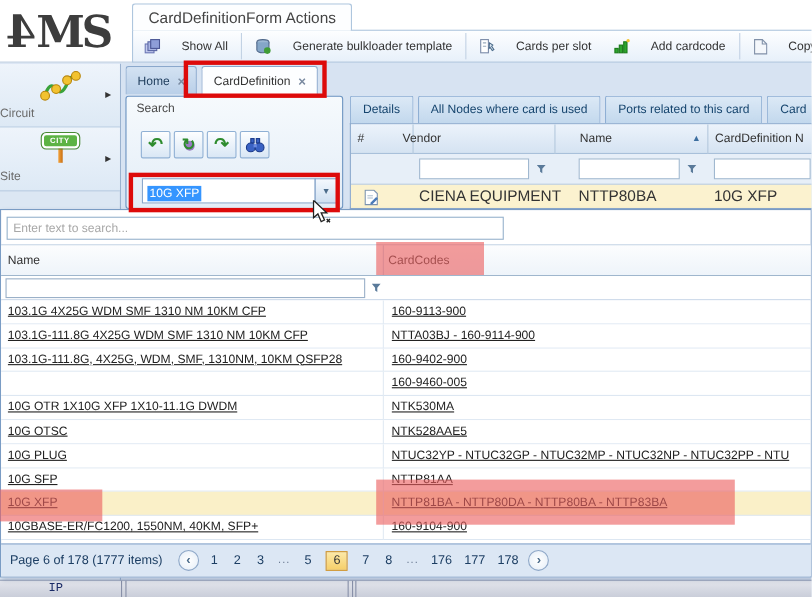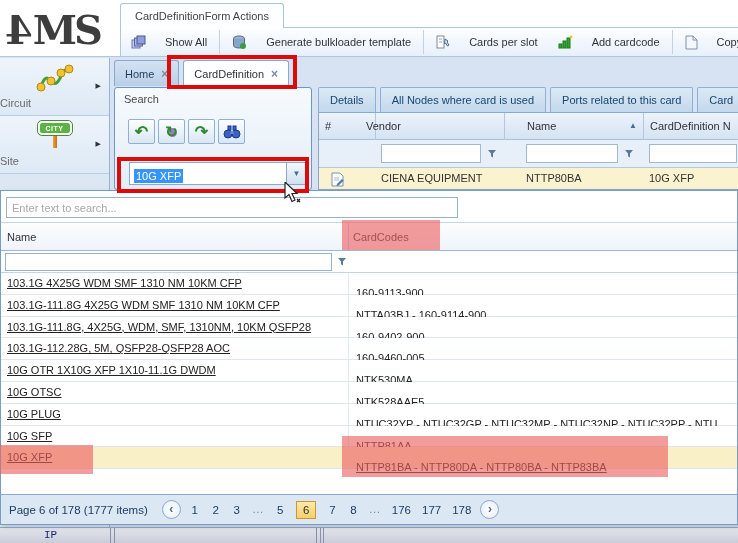--- a/index.html
+++ b/index.html
@@ -4,21 +4,21 @@
 <style>
   * { margin:0; padding:0; box-sizing:border-box; }
   html,body { background:#fff; }
   body { font-family:"Liberation Sans", sans-serif; }
   #screen { position:relative; width:738px; height:543px; overflow:hidden; background:#fff; }
 
   
   .header { position:absolute; left:0; top:0; width:738px; height:57px; background:#fff; border-bottom:1px solid #b4c6dc; }
   .logo { position:absolute; left:8px; top:6px; font-family:"DejaVu Serif", serif; font-weight:bold; font-size:40px; color:#3d3d3d; letter-spacing:-3px; }
   .logo .flip { display:inline-block; transform:scaleX(-1); }
-  .ribbon-tab { position:absolute; left:120px; top:3px; height:25px; padding:0 14px; line-height:24px; font-size:11px; color:#444;
+  .ribbon-tab { position:absolute; left:120px; top:3px; height:25px; padding:0 14px; line-height:24px; font-size:14px; color:#444;
     background:#fdfeff; border:1px solid #aec6de; border-bottom:none; border-radius:3px 3px 0 0; z-index:2; }
   .toolbar { position:absolute; left:120px; top:27px; width:618px; height:30px; display:flex; align-items:center;
     background:linear-gradient(#fdfeff,#e7f0fa); border:1px solid #aec6de; border-right:none; }
   .tbtn { display:flex; align-items:center; gap:19px; padding:0 10px; height:26px; font-size:11px; color:#333; white-space:nowrap; cursor:default; }
   .tsep { width:1px; height:24px; background:#c2d2e4; margin:0 2px; flex:none; }
 
   
   .main-bg { position:absolute; left:0; top:57px; width:738px; height:486px; background:#d7e3f2; }
 
   
@@ -57,21 +57,21 @@
   
   .rp-tabs { position:absolute; left:318px; top:87px; width:420px; height:25px; display:flex; gap:4px; overflow:hidden; }
   .rtab { height:25px; padding:0 11px; line-height:24px; font-size:11px; color:#16456e; white-space:nowrap;
     background:linear-gradient(#dce9f6,#c2d8ed); border:1px solid #8fafd4; border-bottom:none; border-radius:2px 2px 0 0; }
   .grid { position:absolute; left:318px; top:112px; width:420px; height:78px; border:1px solid #8aa8cc; border-right:none; background:#e7eff8; overflow:hidden; }
   .g-head { position:relative; height:27px; background:linear-gradient(#ecf3fb,#d5e3f2); border-bottom:1px solid #a8c0da; }
   .g-head .hc { position:absolute; top:0; height:27px; line-height:26px; font-size:11px; color:#333; padding-left:6px; border-right:1px solid #b4c8dd; }
   .g-filter { position:relative; height:28px; border-bottom:1px solid #b4c8dd; }
   .g-filter input { position:absolute; top:4px; height:19px; border:1px solid #a0b8d0; background:#fff; font-size:11px; padding:0 3px; }
   .funnel { position:absolute; top:9px; }
-  .g-row { position:relative; height:22px; background:#fbf2cf; font-size:11px; color:#333; }
+  .g-row { position:relative; height:22px; background:#fbf2cf; font-size:14px; color:#333; }
   .g-row .rc { position:absolute; top:0; height:22px; line-height:21px; }
   .sort-asc { float:right; font-size:8px; color:#3c6e9f; margin:0 6px 0 0; line-height:26px; }
 
   
   .overlay { position:absolute; left:0; top:190px; width:738px; height:335px; background:#fff; border:1px solid #7a9cc4;
     box-shadow:2px 2px 4px rgba(60,80,120,.25); z-index:10; }
   .ov-search { position:absolute; left:5px; top:6px; width:452px; height:21px; border:1px solid #96b2cc; font-size:11px; color:#555; padding:0 5px;
     font-family:"Liberation Sans", sans-serif; }
   .ov-search::placeholder { color:#a8a8a8; }
   .ov-head { position:absolute; left:0; top:31px; width:736px; height:29px; background:linear-gradient(#fcfdfe,#eef4fa);
@@ -79,21 +79,21 @@
   .ov-head .col-name { position:absolute; left:6px; top:0; line-height:28px; font-size:11px; color:#333; }
   .ov-head .col-codes { position:absolute; left:352px; top:0; line-height:28px; font-size:11px; color:#333; }
   .ov-vline { position:absolute; top:0; bottom:0; left:347px; width:1px; background:#c0d0e4; }
   .ov-filter { position:absolute; left:0; top:60px; width:736px; height:22px; border-bottom:1px solid #c5d4e6; background:#fff; }
   .ov-filter input { position:absolute; left:4px; top:2px; width:327px; height:18px; border:1px solid #9ab0c8; font-size:11px; padding:0 3px; }
   .ov-rows { position:absolute; left:0; top:82px; width:736px; height:218px; overflow:hidden; }
   .dd-row { position:relative; height:21.8px; border-bottom:1px solid #dde7f2; background:#fff; cursor:default; }
   .dd-row.selected { background:#faf0c8; }
   .dd-cell { position:absolute; top:0; height:21px; line-height:21px; font-size:11px; color:#222; white-space:nowrap; overflow:hidden;text-decoration:underline; }
   .c-name { left:6px; width:336px; }
-  .c-codes { left:355px; width:380px;margin-top:10px; }
+  .c-codes { left:355px; width:380px; }
   .dd-row .rline { position:absolute; left:347px; top:0; bottom:-1px; width:1px; background:#e2eaf3; }
 
   
   .pager { position:absolute; left:0; top:303px; width:736px; height:30px; background:#dce7f4; border-top:1px solid #8aa8cc;
     display:flex; align-items:center; font-size:11.5px; color:#1c3e63; }
   .pg-summary { margin:0 10px 0 8px; }
   .pg-circle { width:19px; height:19px; border:1px solid #8fa8c8; border-radius:50%; background:radial-gradient(#ffffff,#e4edf7);
     color:#4a6b8a; font-weight:bold; text-align:center; line-height:17px; font-size:12px; margin:0 4px; flex:none; cursor:default; }
   .pg-pages { display:flex; align-items:center; gap:11px; margin:0 5px; }
   .pg-num { min-width:10px; text-align:center; cursor:default; }
@@ -293,21 +293,20 @@
           <div class="dd-cell c-name">103.1G-111.8G 4X25G WDM SMF 1310 NM 10KM CFP</div>
           <div class="rline"></div>
           <div class="dd-cell c-codes">NTTA03BJ - 160-9114-900</div>
         </div>
         <div class="dd-row">
           <div class="dd-cell c-name">103.1G-111.8G, 4X25G, WDM, SMF, 1310NM, 10KM QSFP28</div>
           <div class="rline"></div>
           <div class="dd-cell c-codes">160-9402-900</div>
         </div>
         <div class="dd-row">
-          <div class="dd-cell c-name">103.1G-112.28G, 5M, QSFP28-QSFP28 AOC</div>
           <div class="rline"></div>
           <div class="dd-cell c-codes">160-9460-005</div>
         </div>
         <div class="dd-row">
           <div class="dd-cell c-name">10G OTR 1X10G XFP 1X10-11.1G DWDM</div>
           <div class="rline"></div>
           <div class="dd-cell c-codes">NTK530MA</div>
         </div>
         <div class="dd-row">
           <div class="dd-cell c-name">10G OTSC</div>
@@ -321,20 +320,25 @@
         </div>
         <div class="dd-row">
           <div class="dd-cell c-name">10G SFP</div>
           <div class="rline"></div>
           <div class="dd-cell c-codes">NTTP81AA</div>
         </div>
         <div class="dd-row selected">
           <div class="dd-cell c-name">10G XFP</div>
           <div class="rline"></div>
           <div class="dd-cell c-codes">NTTP81BA - NTTP80DA - NTTP80BA - NTTP83BA</div>
+        </div>
+        <div class="dd-row">
+          <div class="dd-cell c-name">10GBASE-ER/FC1200, 1550NM, 40KM, SFP+</div>
+          <div class="rline"></div>
+          <div class="dd-cell c-codes">160-9104-900</div>
         </div>
       </div>
     <div class="pager">
       <span class="pg-summary">Page 6 of 178 (1777 items)</span>
       <span class="pg-circle">‹</span>
       <span class="pg-pages">
           <span class="pg-num">1</span>
           <span class="pg-num">2</span>
           <span class="pg-num">3</span>
           <span class="pg-dots">...</span>

